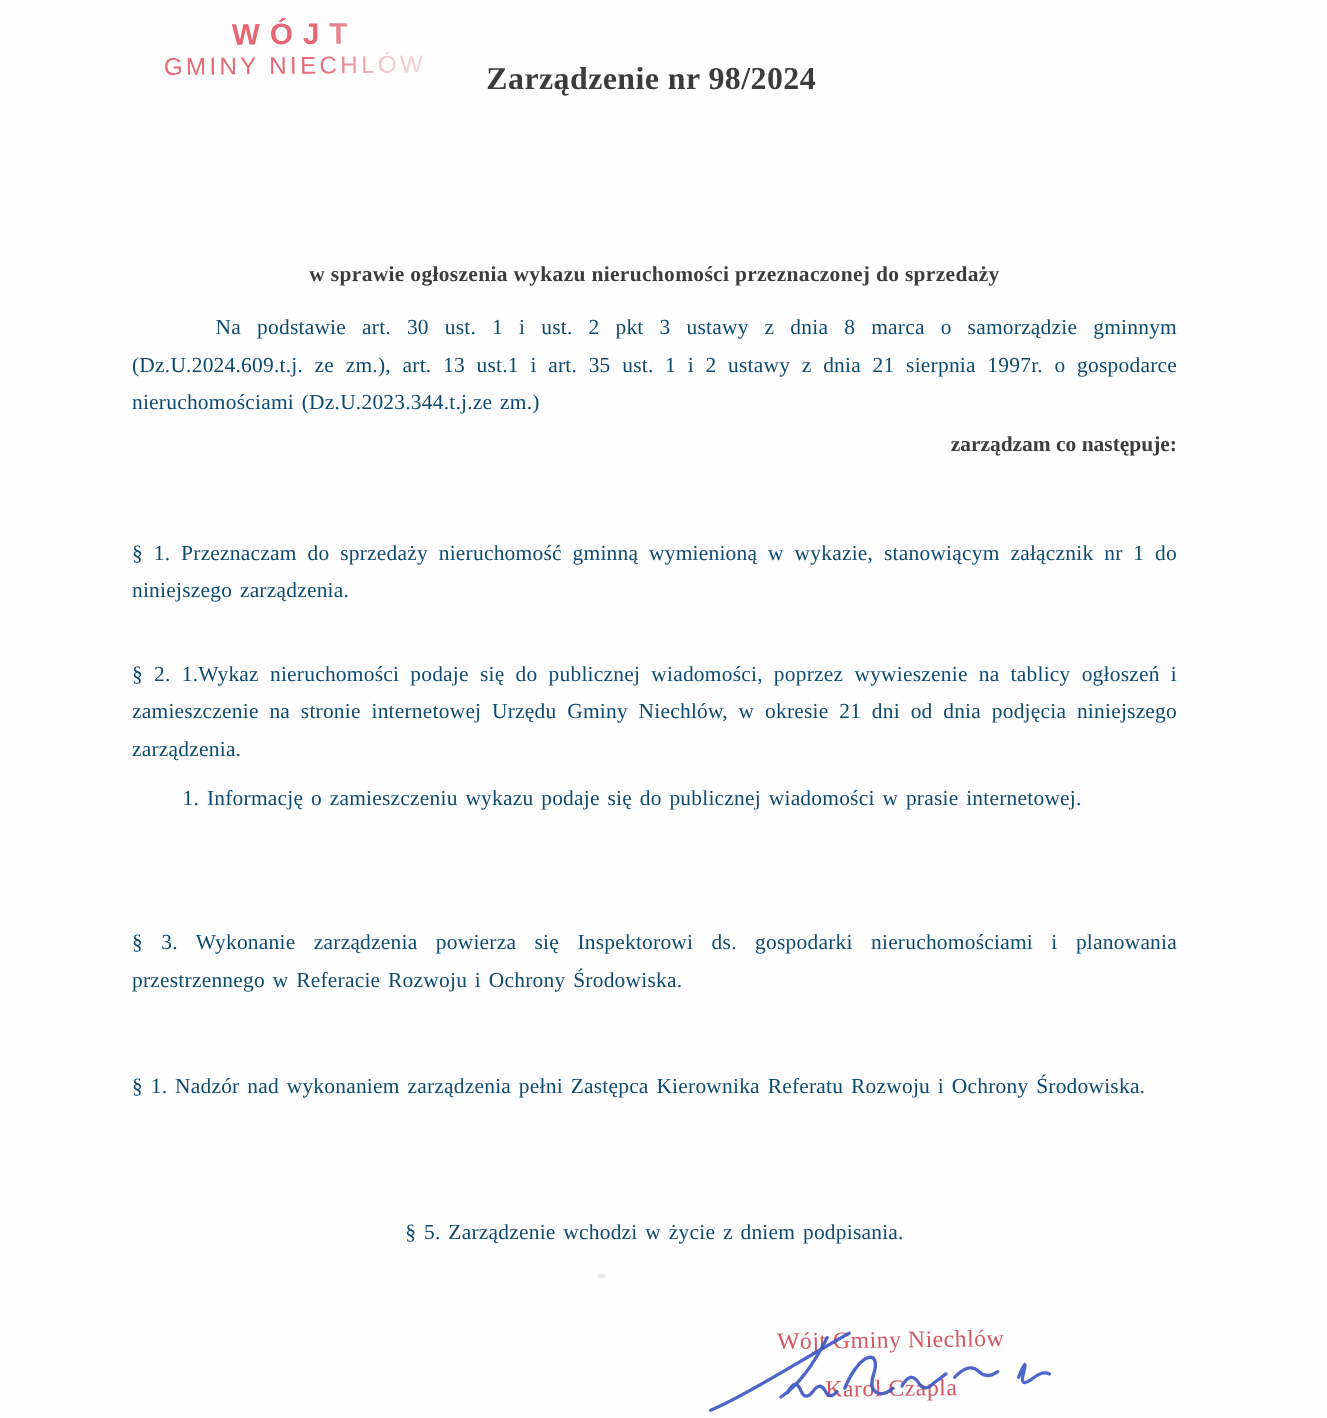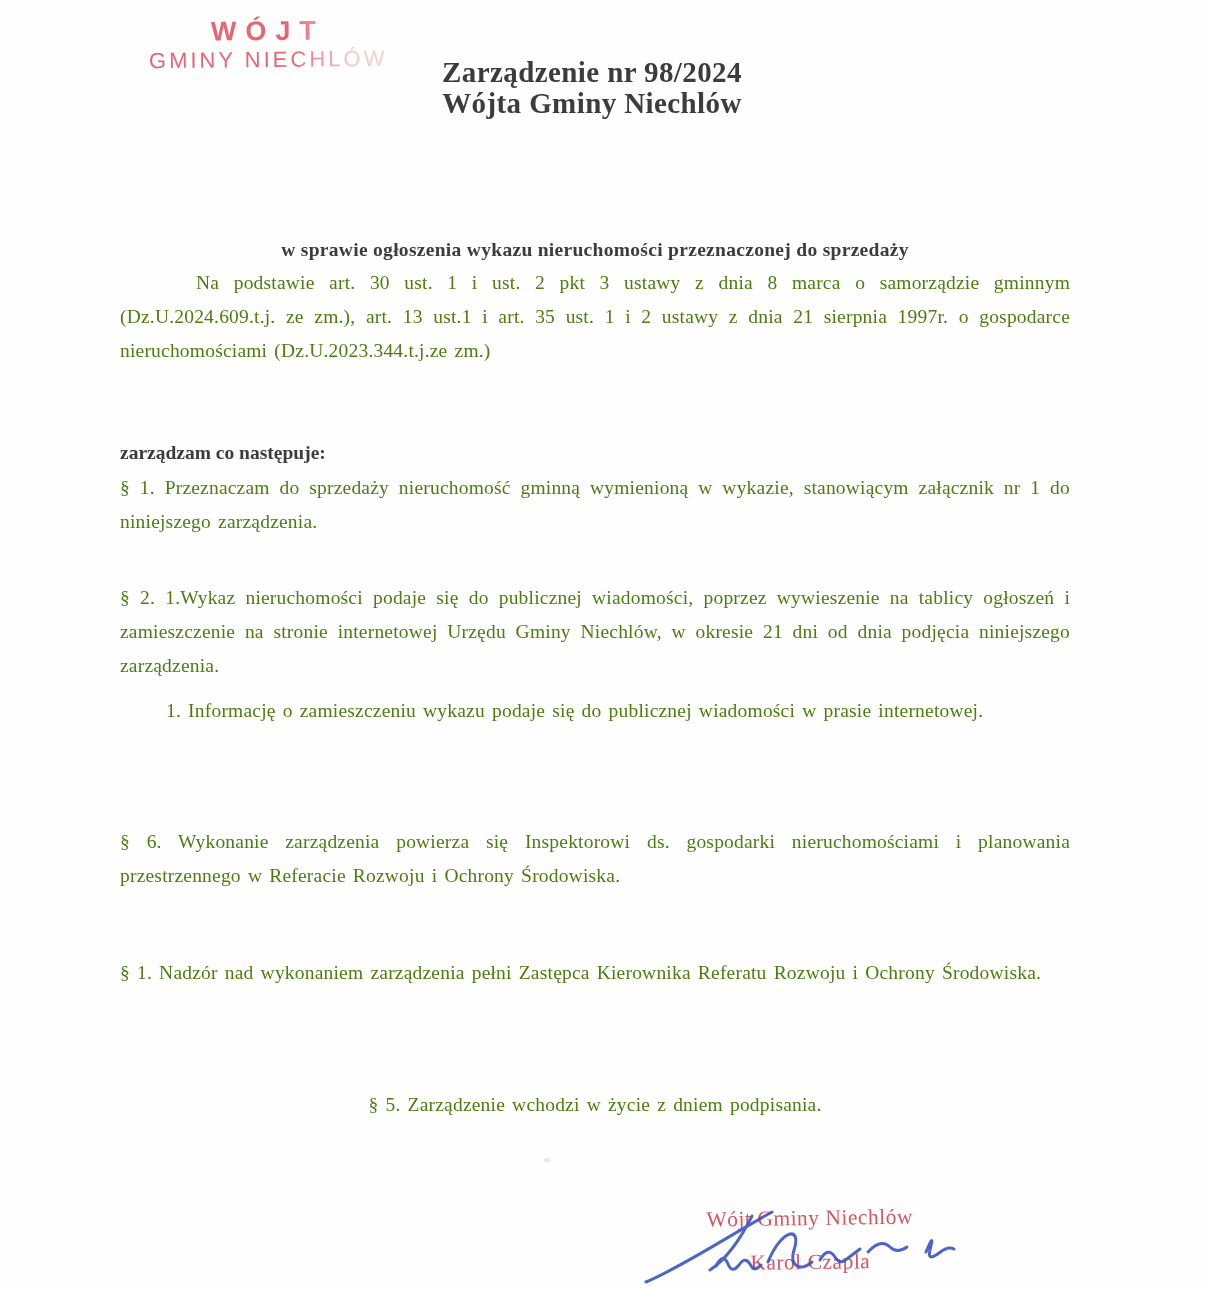--- a/index.html
+++ b/index.html
@@ -39,28 +39,29 @@
   .subject{
     left:120px;top:203px;width:950px;
     text-align:center;font-weight:bold;font-size:19.5px;
     color:#3c3c3c;letter-spacing:.3px;margin-top:36px;
   }
 
   .bodytext{
     left:120px;width:950px;
     font-size:19.5px;line-height:34px;
     text-align:justify;
-    color:#4d7c0f;
+    color:#0c4a6e;
     letter-spacing:.2px;
     word-spacing:2px;
+    margin-top:16px;
   }
   .legal{top:266px;text-indent:76px;}
   .ordain{
     left:120px;top:394px;width:950px;
-    text-align:left;font-weight:bold;font-size:19.5px;color:#3c3c3c;margin-top:48px;
+    text-align:right;font-weight:bold;font-size:19.5px;color:#3c3c3c;
   }
   .p1{top:471px;}
   .p2{top:581px;}
   .p2b{top:694px;text-indent:46px;}
   .p3{top:825px;}
   .p4{top:956px;}
   .p5{top:1088px;text-align:center;}
 
   
   .stamp-bottom{
@@ -80,33 +81,32 @@
 </head>
 <body>
 
 <div class="abs stamp-top">
   <div class="l1">WÓJT</div>
   <div class="l2">GMINY NIECHLÓW</div>
 </div>
 
 <div class="abs header">
   <div>Zarządzenie nr  98/2024</div>
-  <div>Wójta Gminy Niechlów</div>
 </div>
 
 <div class="abs subject">w sprawie ogłoszenia wykazu nieruchomości przeznaczonej do sprzedaży</div>
 
 <div class="abs bodytext legal">Na podstawie art. 30 ust. 1 i ust. 2 pkt 3 ustawy z dnia 8 marca o samorządzie gminnym (Dz.U.2024.609.t.j. ze zm.), art. 13 ust.1 i art. 35 ust. 1 i 2 ustawy z dnia 21 sierpnia 1997r. o gospodarce nieruchomościami (Dz.U.2023.344.t.j.ze zm.)</div>
 
 <div class="abs ordain">zarządzam co następuje:</div>
 
 <div class="abs bodytext p1">§ 1. Przeznaczam do sprzedaży nieruchomość gminną wymienioną w wykazie, stanowiącym załącznik nr 1  do niniejszego zarządzenia.</div>
 <div class="abs bodytext p2">§ 2. 1.Wykaz nieruchomości podaje się do publicznej wiadomości, poprzez wywieszenie na tablicy ogłoszeń i zamieszczenie na stronie internetowej Urzędu Gminy Niechlów, w okresie 21 dni od dnia podjęcia niniejszego zarządzenia.</div>
 <div class="abs bodytext p2b">1. Informację o zamieszczeniu wykazu podaje się do publicznej wiadomości w prasie internetowej.</div>
-<div class="abs bodytext p3">§ 6. Wykonanie zarządzenia powierza się Inspektorowi ds. gospodarki nieruchomościami i planowania przestrzennego w Referacie Rozwoju i Ochrony Środowiska.</div>
+<div class="abs bodytext p3">§ 3. Wykonanie zarządzenia powierza się Inspektorowi ds. gospodarki nieruchomościami i planowania przestrzennego w Referacie Rozwoju i Ochrony Środowiska.</div>
 <div class="abs bodytext p4">§ 1. Nadzór nad wykonaniem zarządzenia pełni Zastępca Kierownika Referatu Rozwoju i Ochrony Środowiska.</div>
 <div class="abs bodytext p5">§ 5. Zarządzenie wchodzi w życie z dniem podpisania.</div>
 
 <div class="abs speck"></div>
 
 <div class="abs stamp-bottom">
   <div class="title">Wójt Gminy Niechlów</div>
   <div class="name">Karol Czapla</div>
 </div>
 

